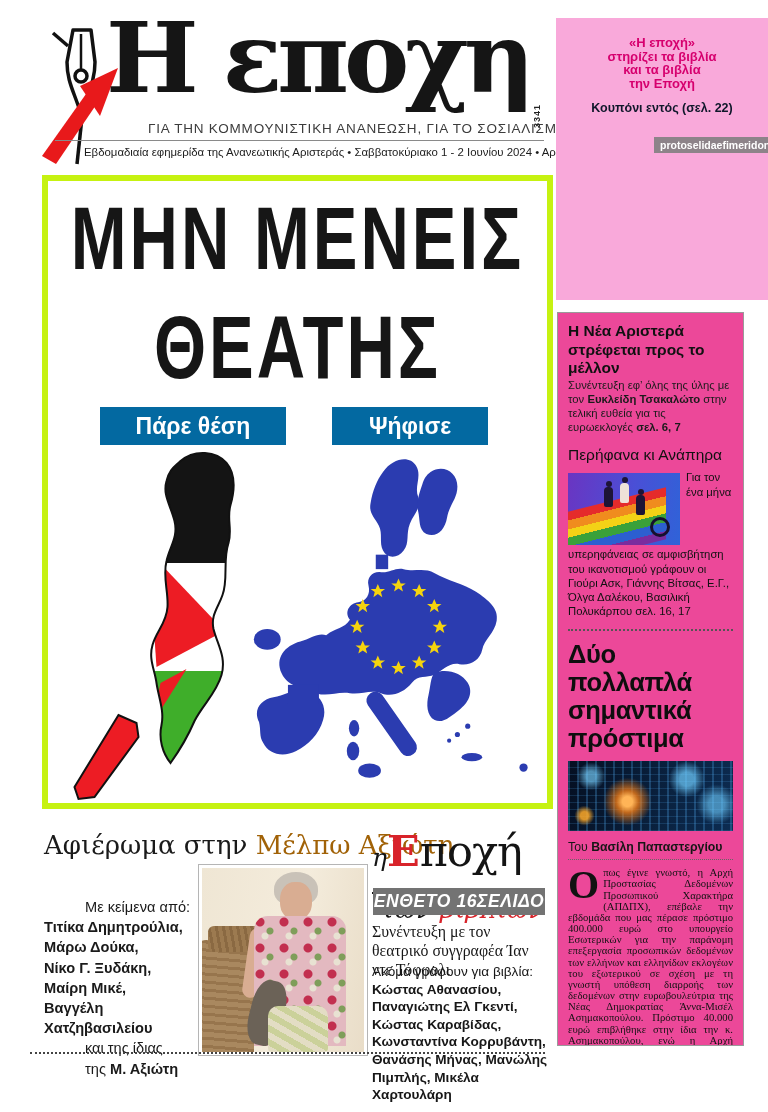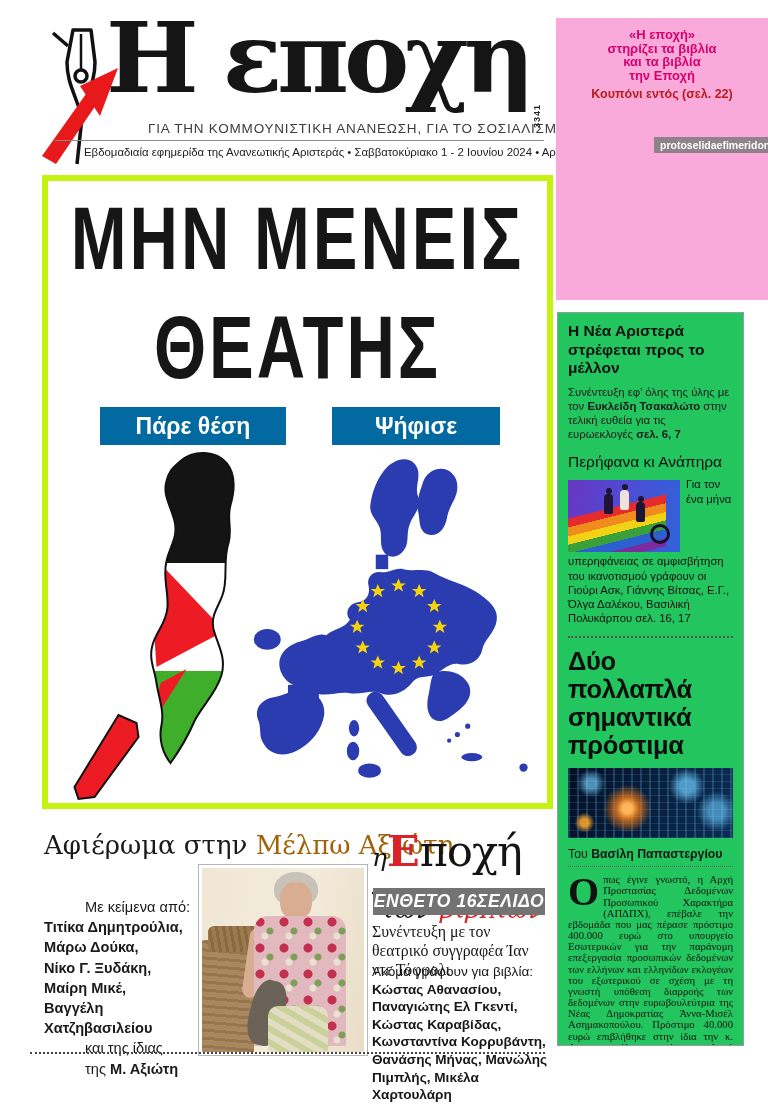--- a/index.html
+++ b/index.html
@@ -20,21 +20,21 @@
   
   .lead-box{position:absolute;left:42px;top:175px;width:499px;height:622px;
       border:6px solid #c6f211;background:#fff;}
   .headline{position:absolute;left:0;top:4px;width:100%;text-align:center;
       font-weight:900;color:#161616;transform:scaleY(1.32);transform-origin:top;}
   .headline .hl{font-size:67px;line-height:82px;letter-spacing:3px;white-space:nowrap;}
   .cta{position:absolute;top:226px;height:38px;background:#0369a1;color:#fff;
       display:flex;align-items:center;justify-content:center;
       font-size:23px;font-weight:bold;cursor:pointer;}
   .cta-left{left:52px;width:186px;}
-  .cta-right{left:284px;width:168px;}
+  .cta-right{left:284px;width:156px;}
   .map-pal{position:absolute;left:14px;top:266px;}
   .map-eu{position:absolute;left:180px;top:270px;}
 
   
   .tribute-title{position:absolute;left:44px;top:830px;font-family:"DejaVu Serif",serif;
       font-size:26px;color:#1a1a1a;white-space:nowrap;}
   .tribute-title .red{color:#a16207;text-align:right;}
   .tribute-names{position:absolute;left:44px;top:897px;width:160px;font-size:14.6px;line-height:20.2px;color:#1a1a1a;}
   .tribute-names .b{font-weight:bold;display:block;}
   .tribute-names .plain{display:block;margin-left:41px;}
@@ -77,41 +77,41 @@
   .books-badge{position:absolute;left:373px;top:888px;width:172px;height:27px;background:#737373;
       color:#fff;font-weight:bold;font-style:italic;font-size:17.5px;letter-spacing:.6px;
       display:flex;align-items:center;justify-content:center;}
   .books-feature{position:absolute;left:372px;top:922px;width:178px;
       font-family:"Liberation Serif",serif;font-size:15.8px;line-height:19px;color:#171717;}
   .books-more{position:absolute;left:372px;top:963px;width:180px;font-size:13.6px;line-height:17.6px;color:#171717;}
   .books-more .b{font-weight:bold;}
 
   
   .promo-box{position:absolute;left:556px;top:18px;width:212px;height:282px;background:#f9a9da;}
-  .promo-text{margin-top:10px;text-align:center;font-weight:bold;font-size:13px;line-height:13.5px;color:#d6006e;}
-  .promo-coupon{margin-top:5px;text-align:center;font-weight:bold;font-size:12.5px;color:#b91c1c;}
+  .promo-text{margin-top:18px;text-align:center;font-weight:bold;font-size:13px;line-height:13.5px;color:#d6006e;}
+  .promo-coupon{margin-top:11px;text-align:center;font-weight:bold;font-size:12.5px;color:#0f172a;}
   .book-cover{position:absolute;left:16px;top:82px;width:124px;height:188px;overflow:hidden;
       background:linear-gradient(165deg,#1b1464 0%,#2a1270 38%,#7c1f7e 72%,#2f1a86 100%);}
   .cover-face{position:absolute;left:32px;top:26px;width:60px;height:78px;border-radius:48%;
       background:radial-gradient(ellipse at 45% 40%,#e684cf 0 45%,#9a4fd0 75%,rgba(120,60,200,0) 100%);}
   .cover-hairline{position:absolute;left:40px;top:18px;width:44px;height:22px;border-radius:50%;
       background:#241a6e;}
   .cover-body{position:absolute;left:18px;top:92px;width:88px;height:96px;border-radius:40% 40% 0 0;
       background:linear-gradient(150deg,#4a2a9a 0%,#8c2f8e 60%,#2c1c6e 100%);}
   .cover-title{position:absolute;left:0;top:96px;width:100%;text-align:center;
       font-size:9.5px;line-height:12px;color:#9fd9ef;font-weight:bold;}
 
   .watermark{position:absolute;left:654px;top:137px;background:rgba(125,125,125,.88);color:#fff;
       font-size:10.5px;font-weight:bold;padding:2px 6px;white-space:nowrap;}
 
   
   .side-box{position:absolute;left:557px;top:312px;width:187px;height:734px;
-      border:1px solid #9a9a9a;background:#22c55e;box-sizing:border-box;padding:9px 10px;overflow:hidden;}
+      border:1px solid #9a9a9a;background:#ec4899;box-sizing:border-box;padding:9px 10px;overflow:hidden;}
   .s-title{font-size:15.5px;line-height:18.5px;font-weight:bold;color:#111;}
-  .s-body{margin-top:7px;font-size:11.3px;line-height:14.2px;color:#1b1b1b;}
+  .s-body{margin-top:0;font-size:11.3px;line-height:14.2px;color:#1b1b1b;}
   .s-body .b{font-weight:bold;}
   .s2-title{margin-top:12px;font-size:15.5px;font-weight:normal;}
   .pride-art{float:left;width:112px;height:72px;margin:3px 6px 2px 0;position:relative;overflow:hidden;
       background:linear-gradient(100deg,#6a35c2 0%,#4a4fd6 55%,#2f63d8 100%);}
   .pride-art .stripes{position:absolute;left:-12px;bottom:-8px;width:110px;height:52px;
       transform:skewY(-14deg);
       background:linear-gradient(to bottom,#e52b2b 0 17%,#f08c1e 17% 34%,#f3d216 34% 50%,#3aa13a 50% 67%,#2c5fd0 67% 84%,#7a2c9e 84% 100%);}
   .pride-art .fig{position:absolute;width:9px;height:20px;border-radius:4px 4px 2px 2px;background:#1d1436;}
   .pride-art .fig::before{content:"";position:absolute;left:2px;top:-6px;width:6px;height:6px;border-radius:50%;background:#1d1436;}
   .pride-art .f1{left:36px;top:14px;}

